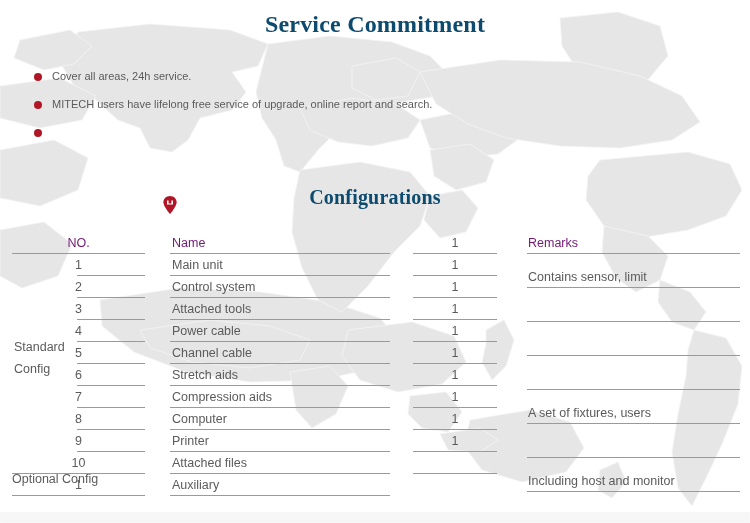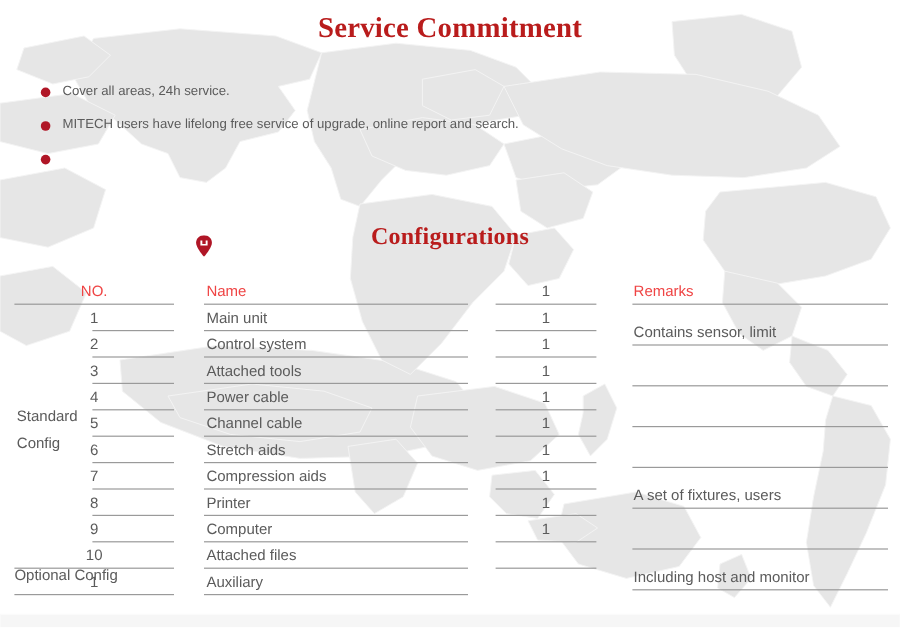--- a/index.html
+++ b/index.html
@@ -35,21 +35,21 @@
     z-index: 1;
   }
 
   
   .section-title {
     position: absolute;
     left: 0; width: 750px;
     text-align: center;
     font-family: "Liberation Serif", serif;
     font-weight: bold;
-    color: #b91c1c;
+    color: #0c4a6e;
     letter-spacing: 0.2px;
     z-index: 3;
   }
   #title-service { top: 11px; font-size: 24px; }
   #title-config  { top: 186px; font-size: 20px; }
 
   
   #commitment-list {
     position: absolute;
     left: 30px; top: 62px;
@@ -122,21 +122,21 @@
   }
   .cell.rule::after {
     content: "";
     position: absolute;
     left: 0; right: 0; bottom: 0;
     height: 1px;
     background: #9a9a9a;
   }
 
   
-  .cell.head .txt { color: #ef4444; }
+  .cell.head .txt { color: #701a75; }
 
   
   #col-no .cell { width: 133px; }
   #col-no .cell .txt { left: 0; right: 0; text-align: center; }
   #col-no .cell.head .txt { text-align: center; }
   #col-no .cell.indent-rule::after { left: 65px; }
 
   
   #col-name .cell .txt { left: 2px; }
 
@@ -308,24 +308,24 @@
       <div class="cell rule">
         <span class="txt">Channel cable</span>
         </div>
       <div class="cell rule">
         <span class="txt">Stretch aids</span>
         </div>
       <div class="cell rule">
         <span class="txt">Compression aids</span>
         </div>
       <div class="cell rule">
+        <span class="txt">Computer</span>
+        </div>
+      <div class="cell rule">
         <span class="txt">Printer</span>
-        </div>
-      <div class="cell rule">
-        <span class="txt">Computer</span>
         </div>
       <div class="cell rule">
         <span class="txt">Attached files</span>
         </div>
       <div class="cell rule">
         <span class="txt">Auxiliary</span>
         </div>
     </div>
 
     <div class="col" id="col-qty">

